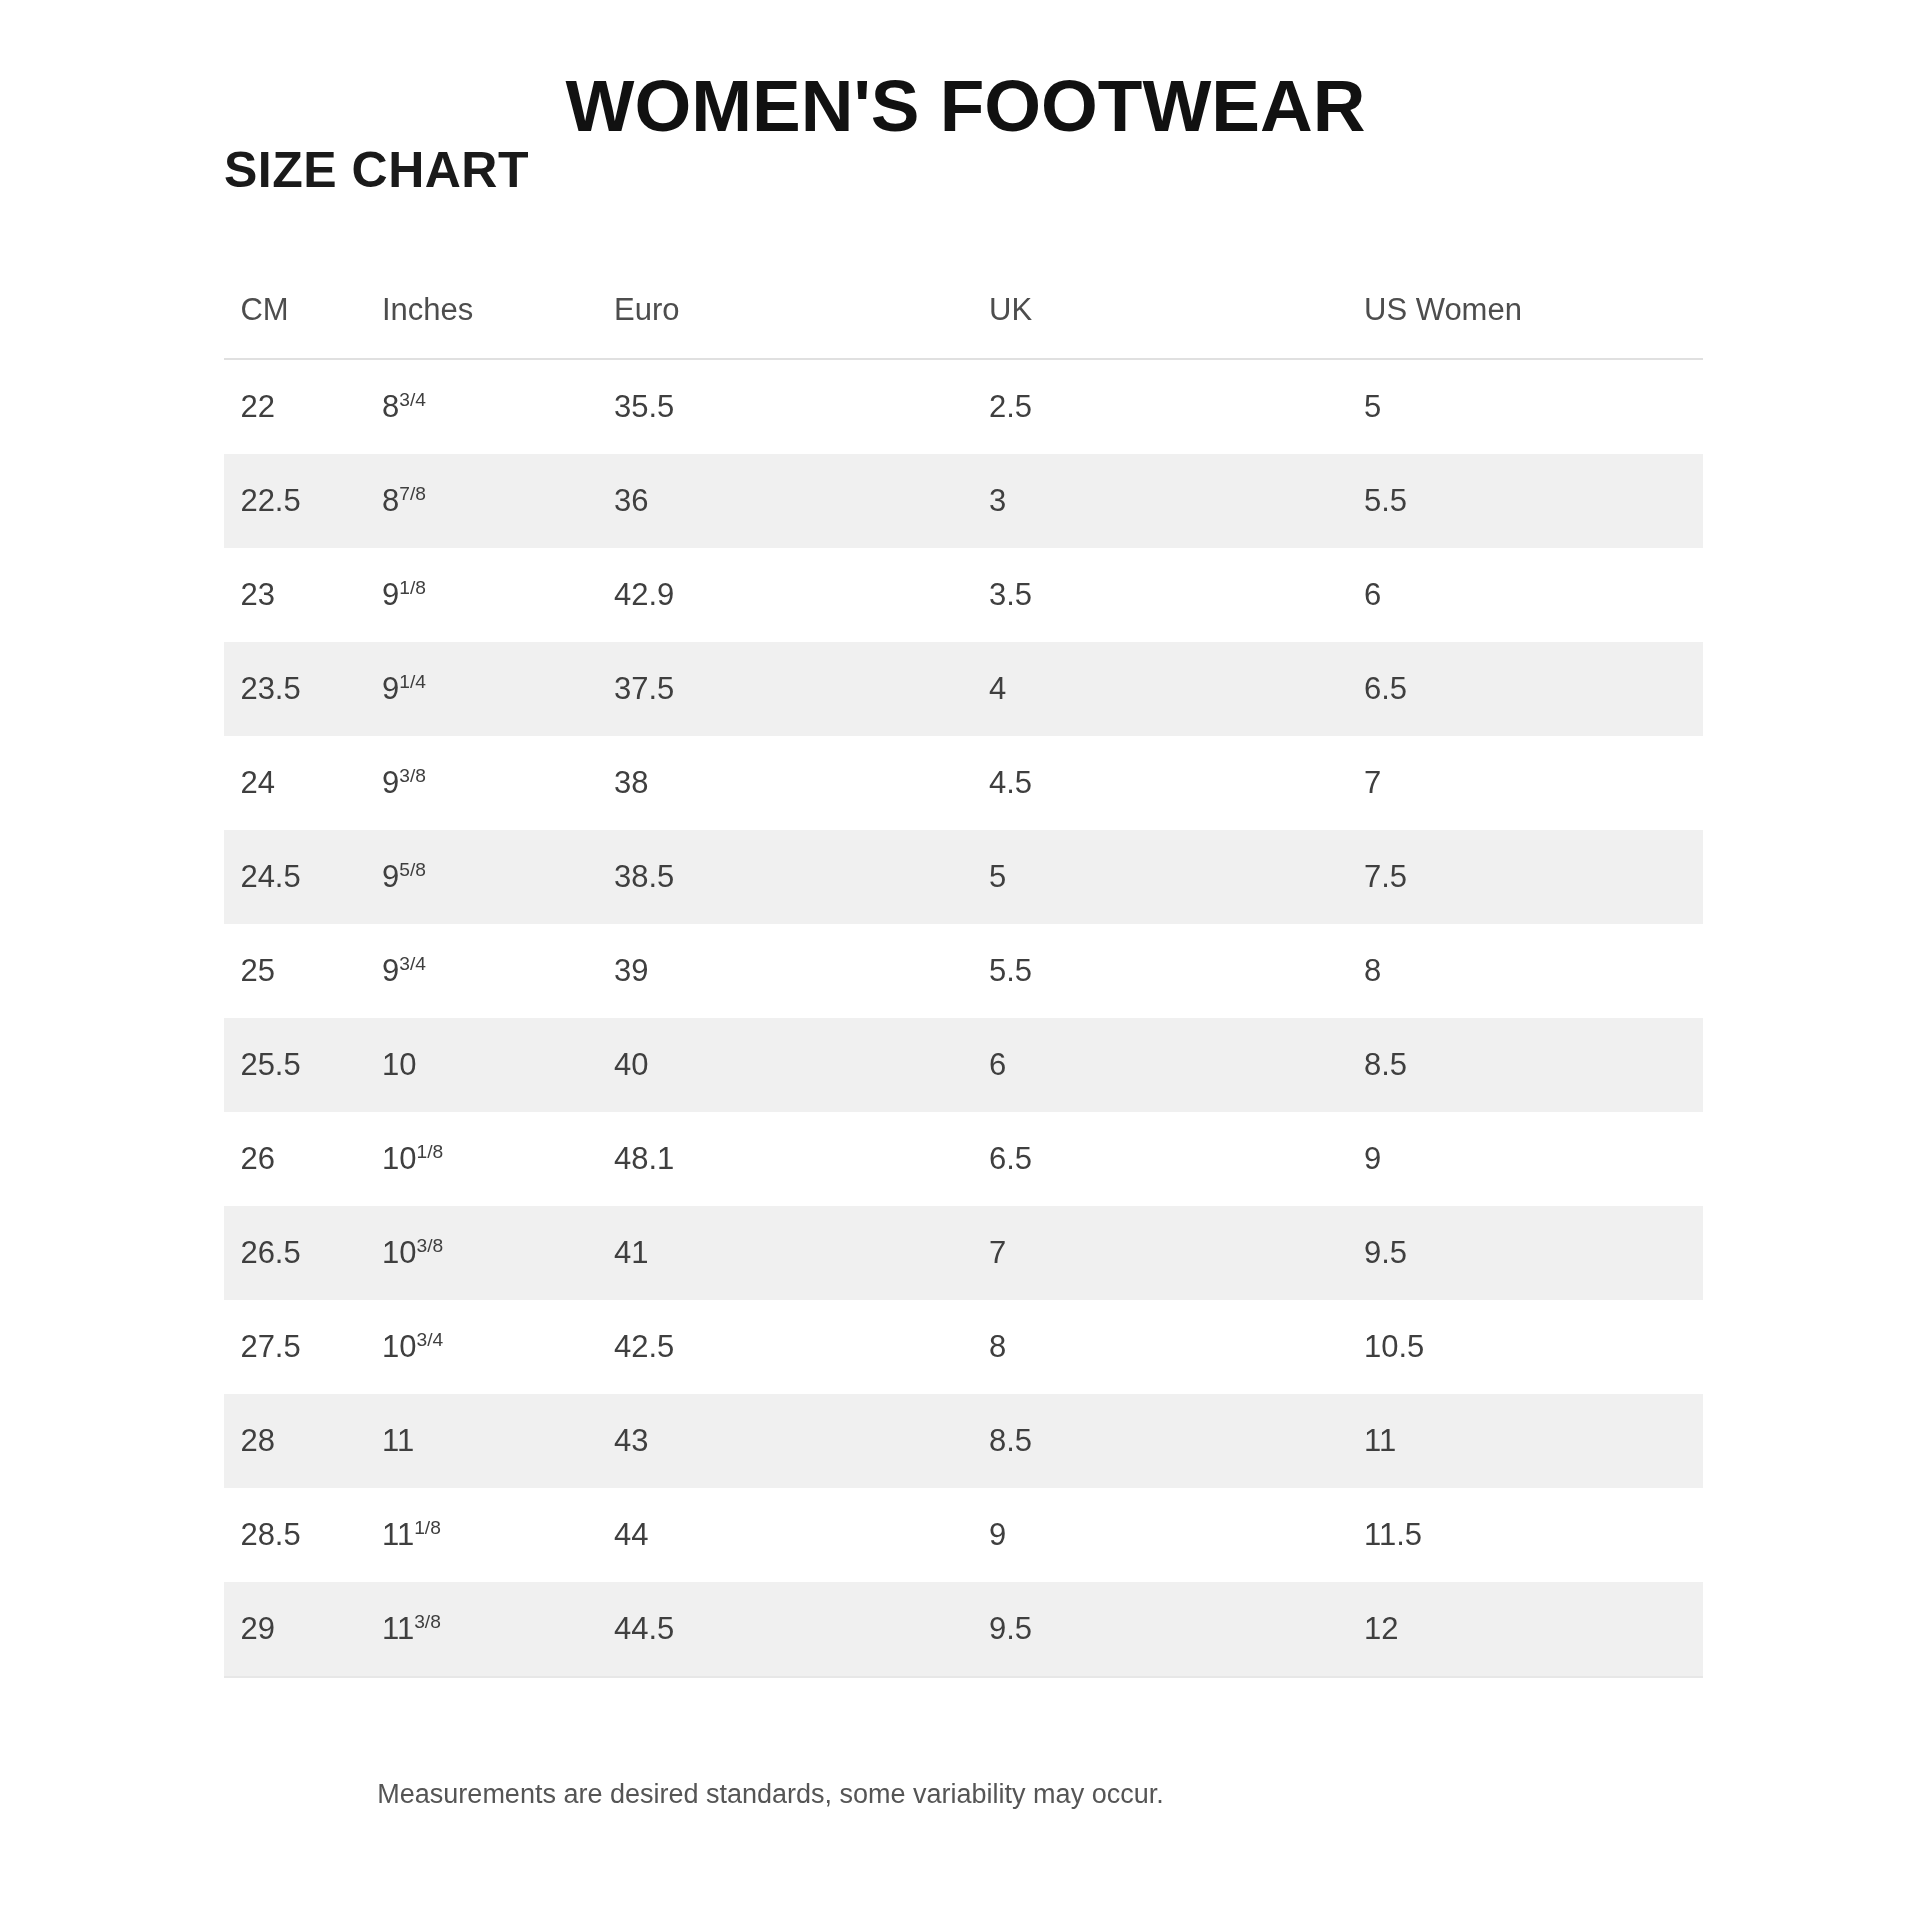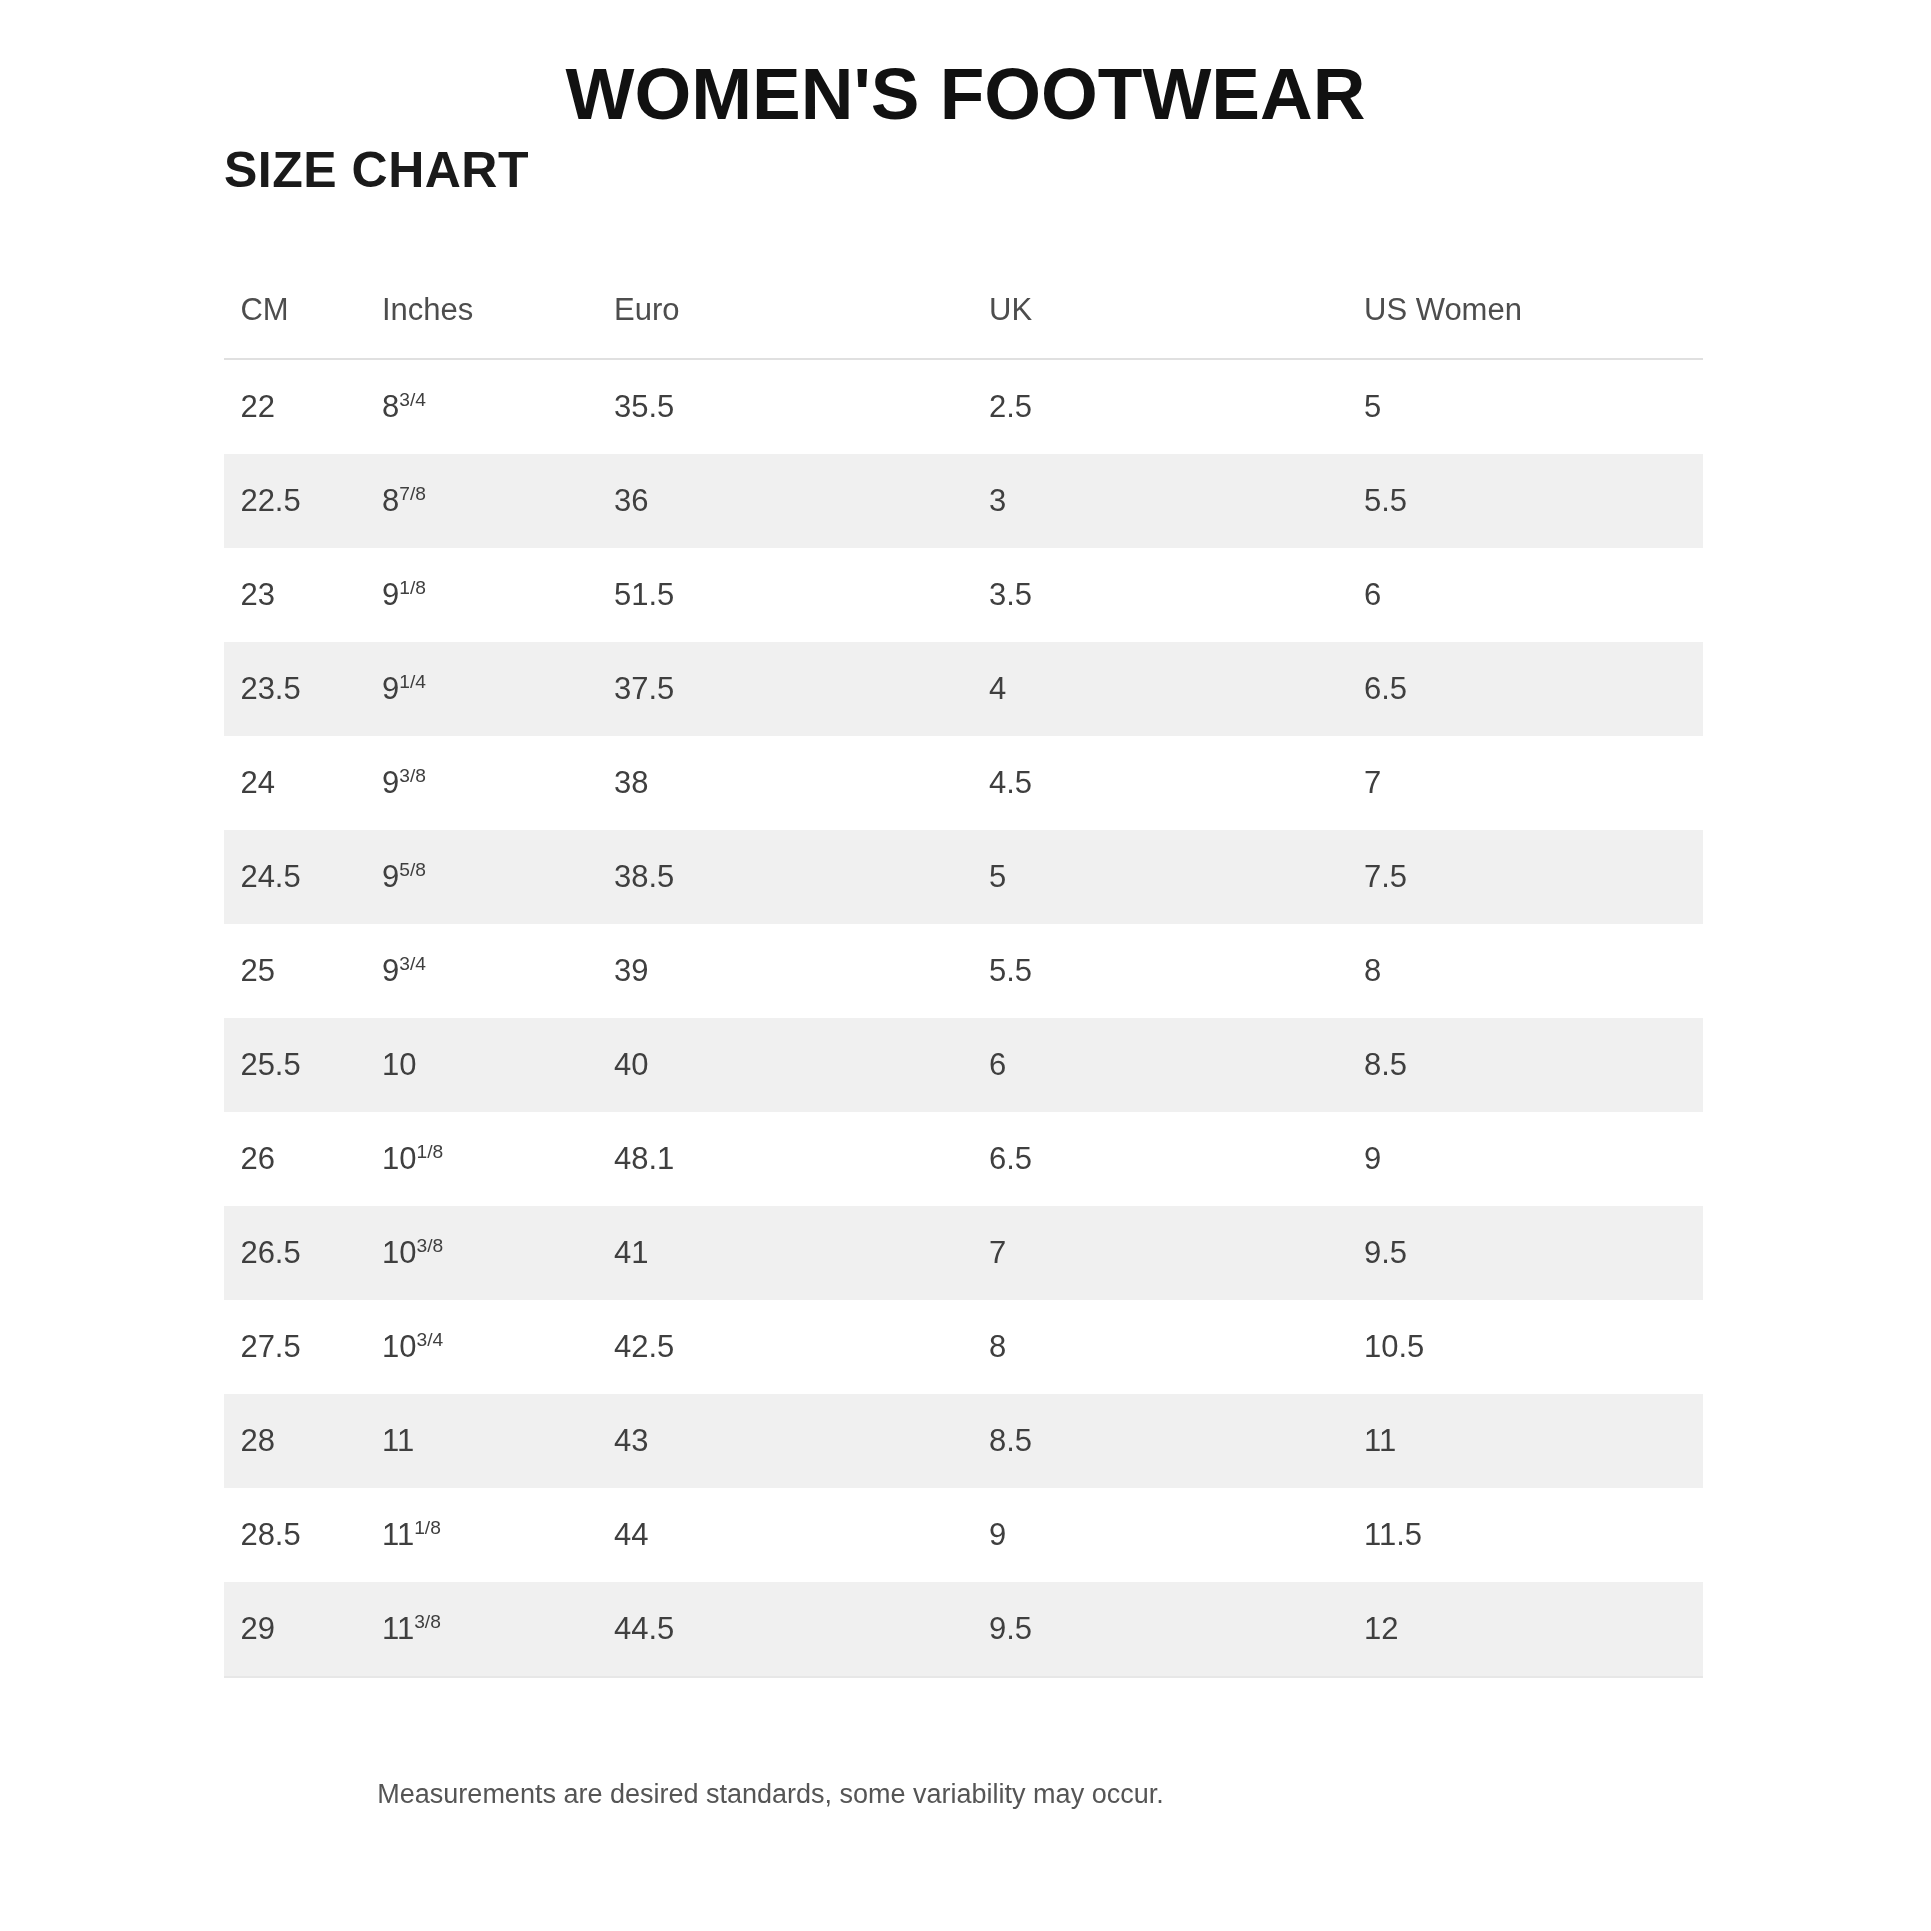--- a/index.html
+++ b/index.html
@@ -12,22 +12,22 @@
     -webkit-font-smoothing: antialiased;
   }
   .page {
     position: relative;
     width: 1931px;
     height: 1931px;
     background: #ffffff;
     overflow: hidden;
   }
   .title {
-    margin: 11px;
-    padding-top: 41px;
+    margin: 0;
+    padding-top: 64px;
     text-align: center;
     font-size: 73px;
     font-weight: 700;
     color: #111111;
     letter-spacing: 0px;
   }
   .section-title {
     margin: 0;
     position: absolute;
     left: 224px;
@@ -126,21 +126,21 @@
       <tr>
         <td>22.5</td>
         <td><span>8</span><sup class="frac">7/8</sup></td>
         <td>36</td>
         <td>3</td>
         <td>5.5</td>
       </tr>
       <tr>
         <td>23</td>
         <td><span>9</span><sup class="frac">1/8</sup></td>
-        <td>51.5</td>
+        <td>42.9</td>
         <td>3.5</td>
         <td>6</td>
       </tr>
       <tr>
         <td>23.5</td>
         <td><span>9</span><sup class="frac">1/4</sup></td>
         <td>37.5</td>
         <td>4</td>
         <td>6.5</td>
       </tr>

